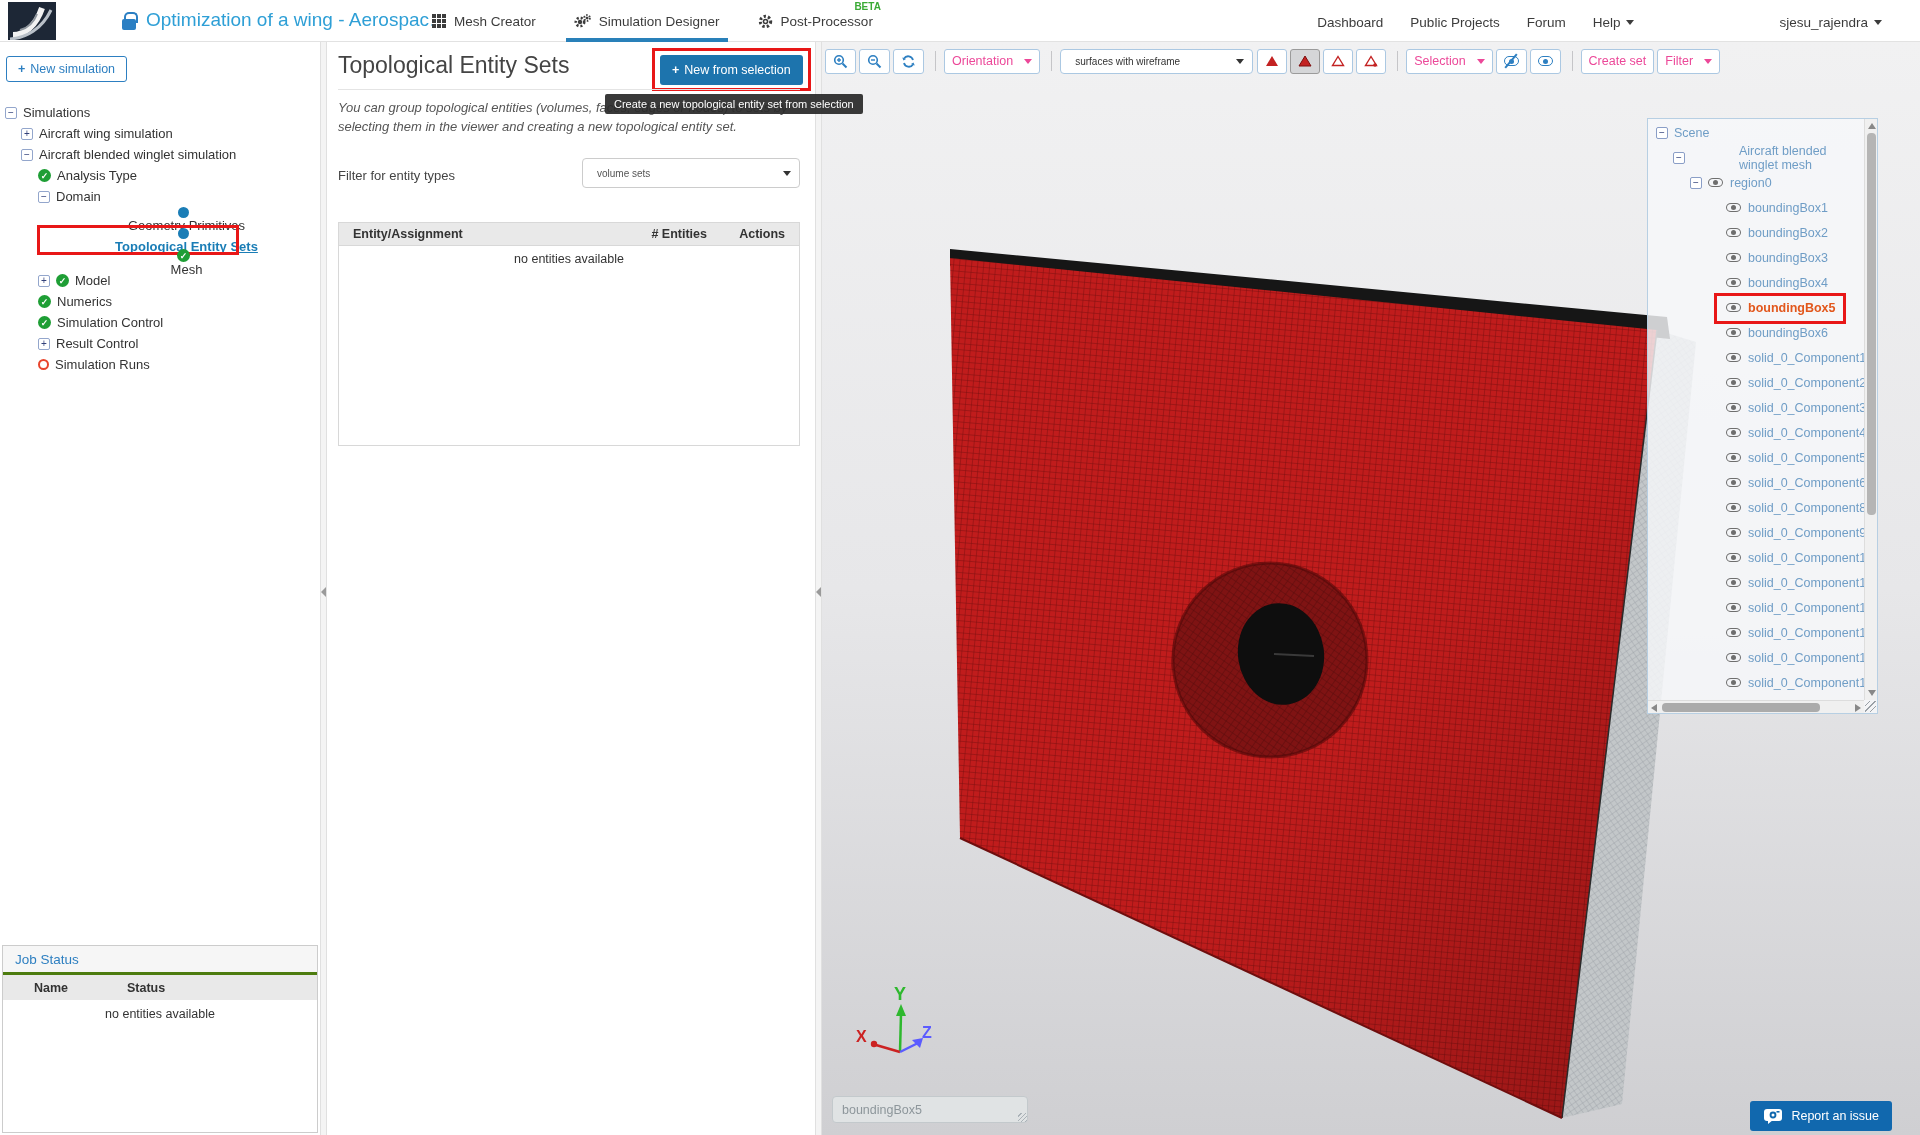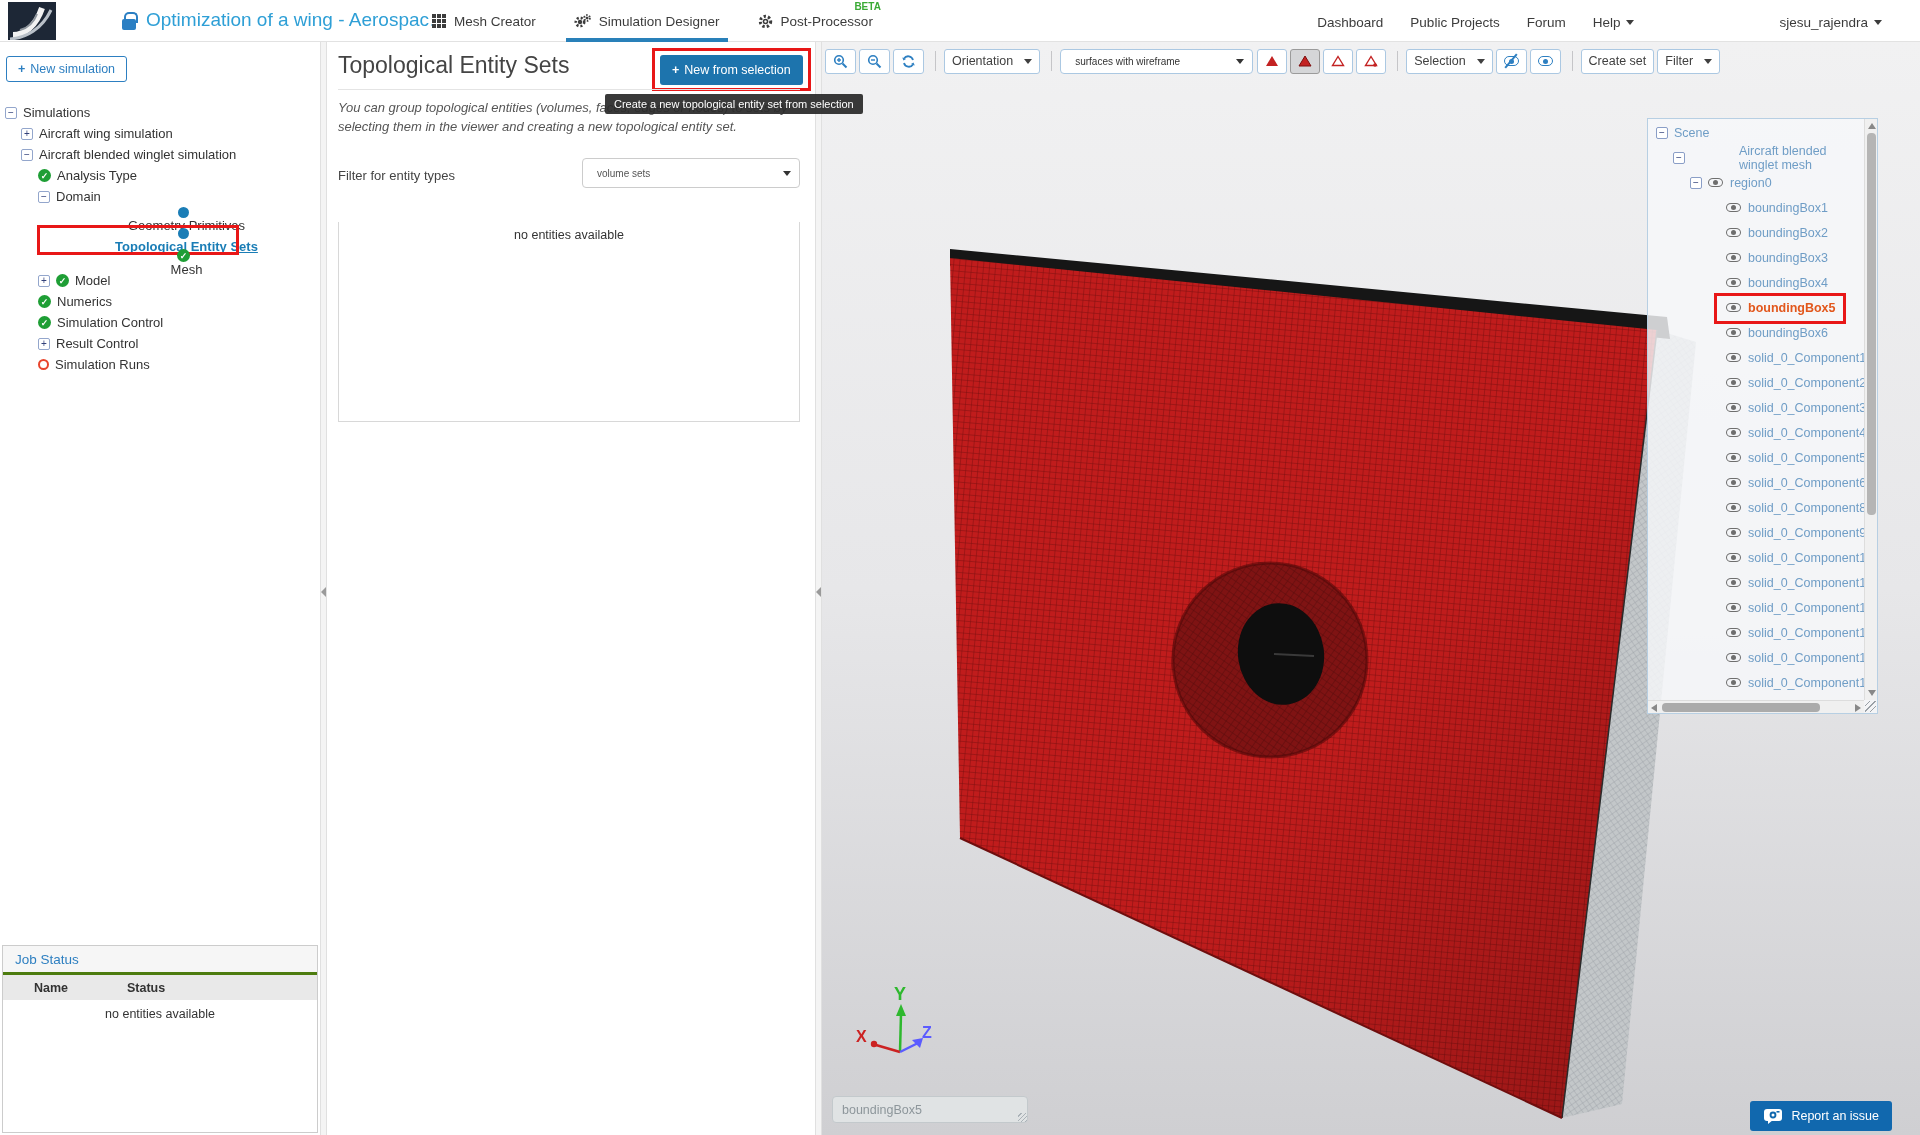--- a/index.html
+++ b/index.html
@@ -91,21 +91,21 @@
   
   .tooltip { position:absolute; left:605px; top:94px; background:rgba(42,42,42,.93); color:#fff; font-size:11px;
     padding:4px 9px; border-radius:2px; z-index:60; white-space:nowrap; }
 
   
   .viewer { position:absolute; left:822px; top:42px; width:1098px; height:1093px; overflow:hidden;
     background:linear-gradient(180deg,#f1f1f2 0%,#e7e7e9 50%,#cfcfd2 100%); }
   .scene-svg { position:absolute; left:0; top:0; }
   .vtoolbar { position:absolute; left:3px; top:6px; display:flex; align-items:center; height:26px; z-index:5; }
   .vbtn { display:flex; align-items:center; justify-content:center; gap:5px; height:25px; min-width:25px;
-    background:#fff; border:1px solid #abc8e2; border-radius:3px; color:#404040; font-size:12.5px;
+    background:#fff; border:1px solid #abc8e2; border-radius:3px; color:#ec4899; font-size:12.5px;
     padding:0 7px; cursor:pointer; margin-right:3px; }
   .vbtn.pressed { background:#d5d6d8; border-color:#9b9b9b; }
   .vsep { width:1px; height:20px; background:#c5c5c8; margin:0 8px; flex:none; }
   .eye-glyph { position:relative; width:15px; height:10px; border:1.5px solid currentColor; border-radius:60% / 90%; }
   .eye-glyph::after { content:""; position:absolute; left:50%; top:50%; width:5px; height:5px; margin:-2.5px 0 0 -2.5px;
     border-radius:50%; background:currentColor; }
   .eye-slash::before { content:""; position:absolute; left:5px; top:-5px; width:2px; height:18px;
     background:currentColor; transform:rotate(40deg); }
 
   
@@ -301,20 +301,25 @@
     </button>
   </div>
   <div class="panel-divider"></div>
   <div class="panel-desc">You can group topological entities (volumes, faces, edges or nodes) to sets by selecting them in the viewer and creating a new topological entity set.</div>
   <div class="filter-label">Filter for entity types</div>
   <div class="fake-select filter-select">
     <span>volume sets</span>
     <span class="sel-caret"></span>
   </div>
   <div class="ptable">
+    <div class="ptable-head">
+      <span class="c0">Entity/Assignment</span>
+      <span class="c1"># Entities</span>
+      <span class="c2">Actions</span>
+    </div>
     <div class="ptable-body">no entities available</div>
   </div>
 </div>
 
 <div class="splitter s2">
     <span class="grip"></span>
   </div>
 
 <div class="tooltip">Create a new topological entity set from selection</div>
 

